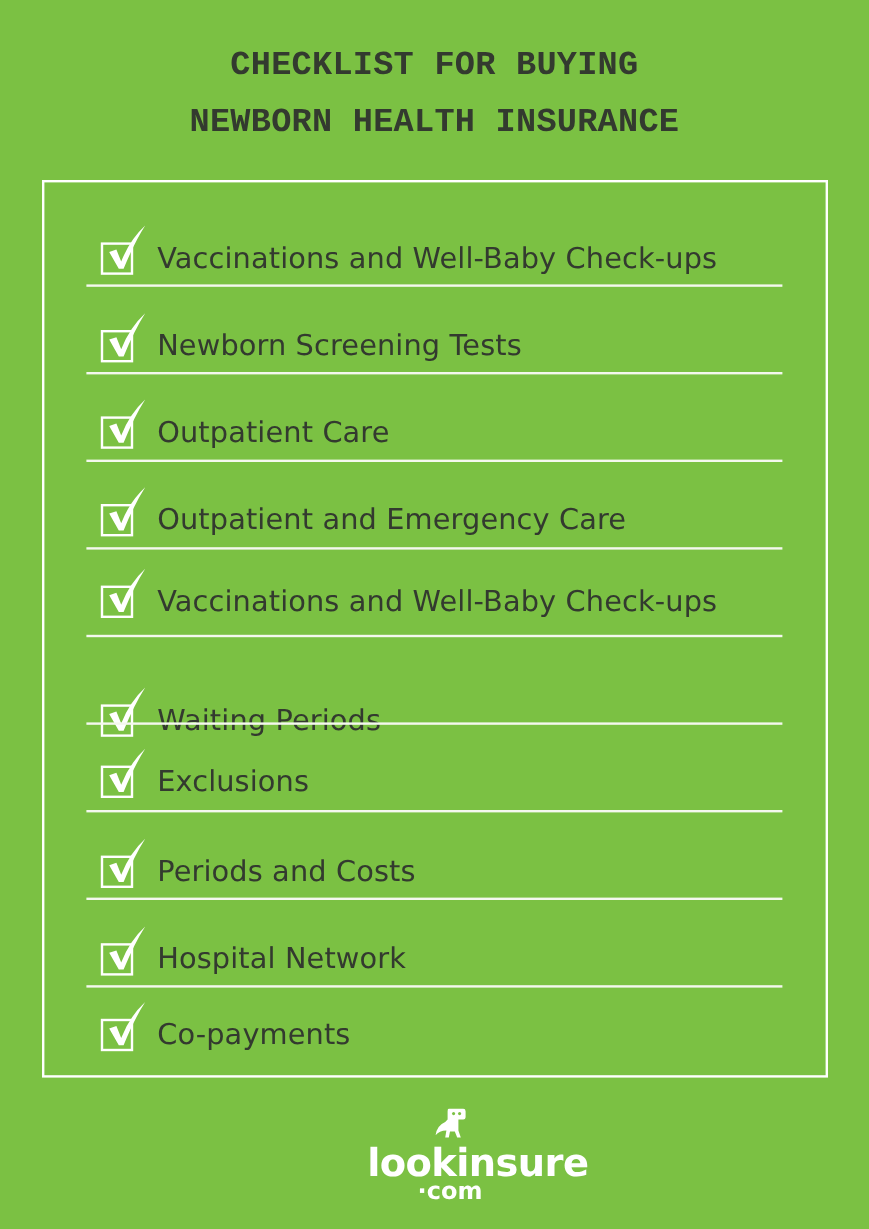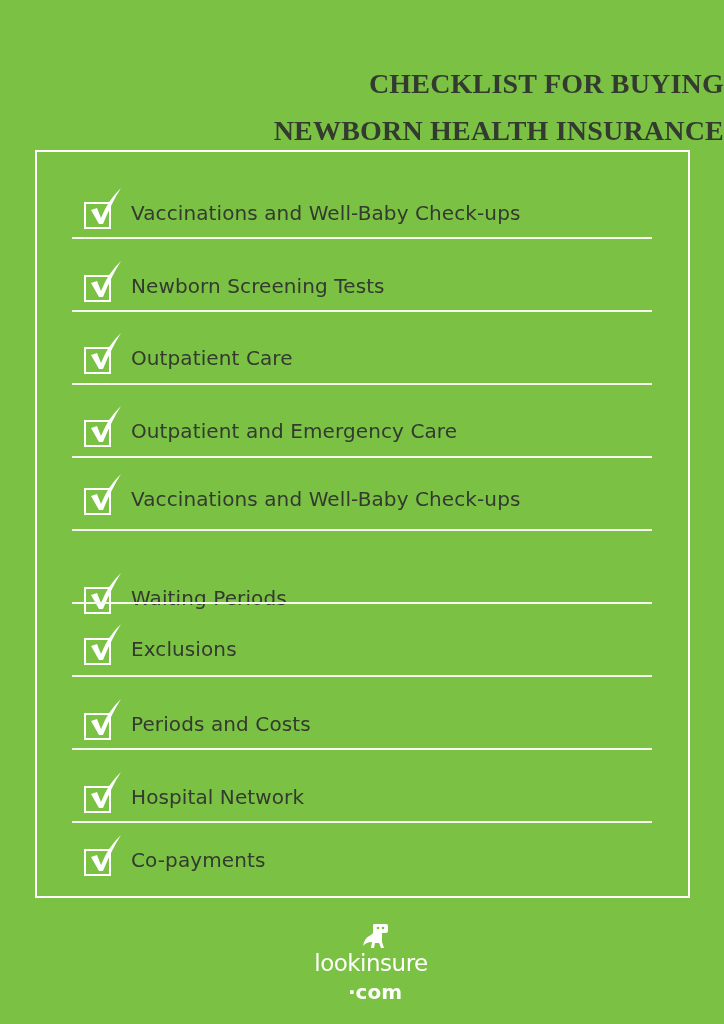--- a/index.html
+++ b/index.html
@@ -7,27 +7,26 @@
     body {
       background: #7bc143;
       font-family: "DejaVu Sans", sans-serif;
       position: relative;
       overflow: hidden;
       color: #333a2f;
     }
     .title {
       position: absolute;
       left: 0; width: 724px;
-      text-align: right;
-      font-family: Liberation Serif, serif;
+      text-align: center;
+      font-family: Liberation Mono, monospace;
       font-weight: bold;
       font-size: 28px;
       letter-spacing: 0.2px;
       color: #333a2f;
-      margin-top: 28px;
     }
     .title.l1 { top: 40px; }
     .title.l2 { top: 87px; }
     .frame {
       position: absolute;
       left: 35px; top: 150px;
       width: 655px; height: 748px;
       border: 2px solid #ffffff;
     }
     .row {
@@ -56,39 +55,39 @@
       left: 2px;
       top: -16px;
       width: 34px;
       height: 40px;
       overflow: visible;
     }
     .label {
       position: absolute;
       left: 59px;
       top: 7px;
-      font-size: 20px;
+      font-size: 24px;
       letter-spacing: 0.1px;
       white-space: nowrap;
       color: #333a2f;
     }
     .logo {
       position: absolute;
       left: 300px; top: 920px;
       width: 140px; height: 80px;
     }
     .logo-word {
       position: absolute;
       left: 6px; top: 30px;
       width: 130px;
       text-align: center;
       color: #ffffff;
       font-family: "DejaVu Sans", sans-serif;
-      font-weight: normal;
-      font-size: 23px;
+      font-weight: bold;
+      font-size: 32px;
       letter-spacing: -0.5px;
     }
     .logo-dom {
       position: absolute;
       left: 48px; top: 60px;
       color: #ffffff;
       font-family: "DejaVu Sans", sans-serif;
       font-weight: bold;
       font-size: 20px;
     }

